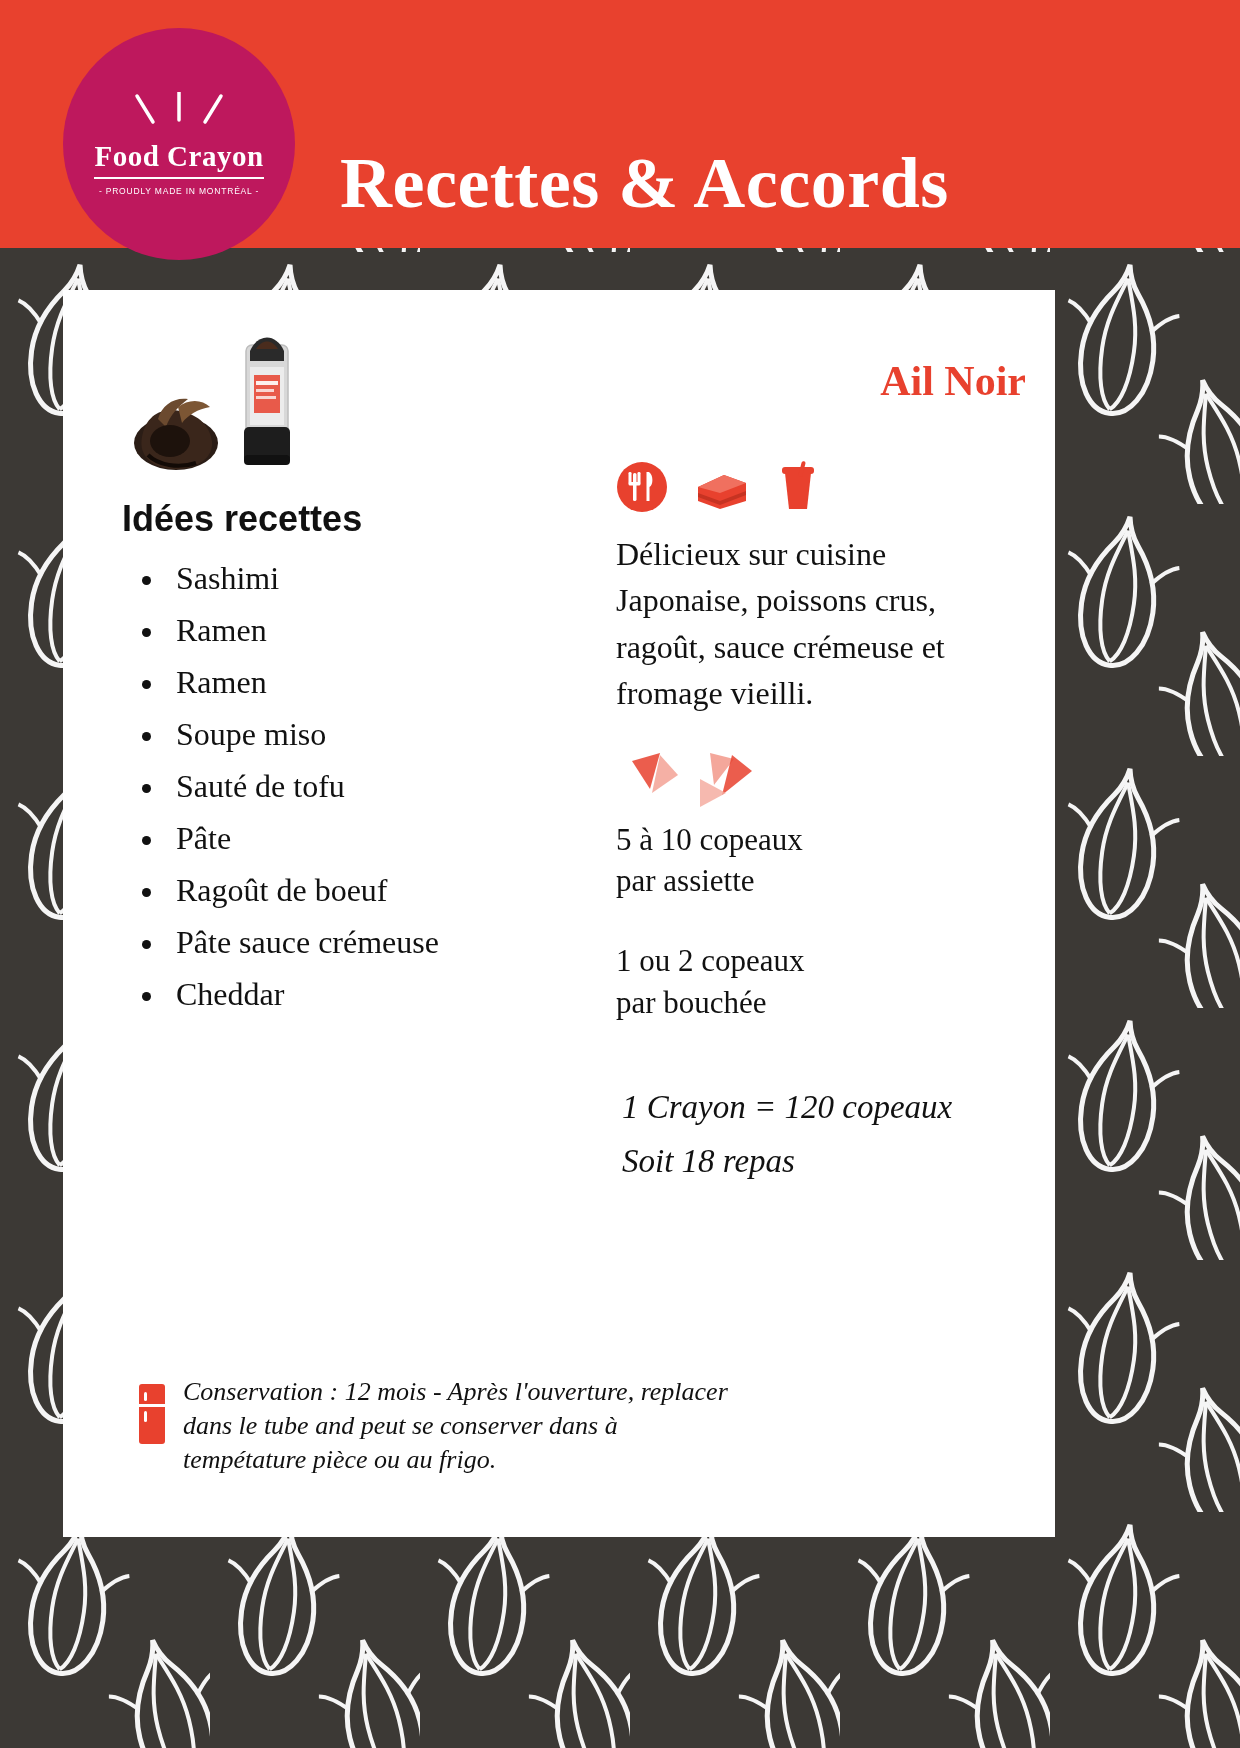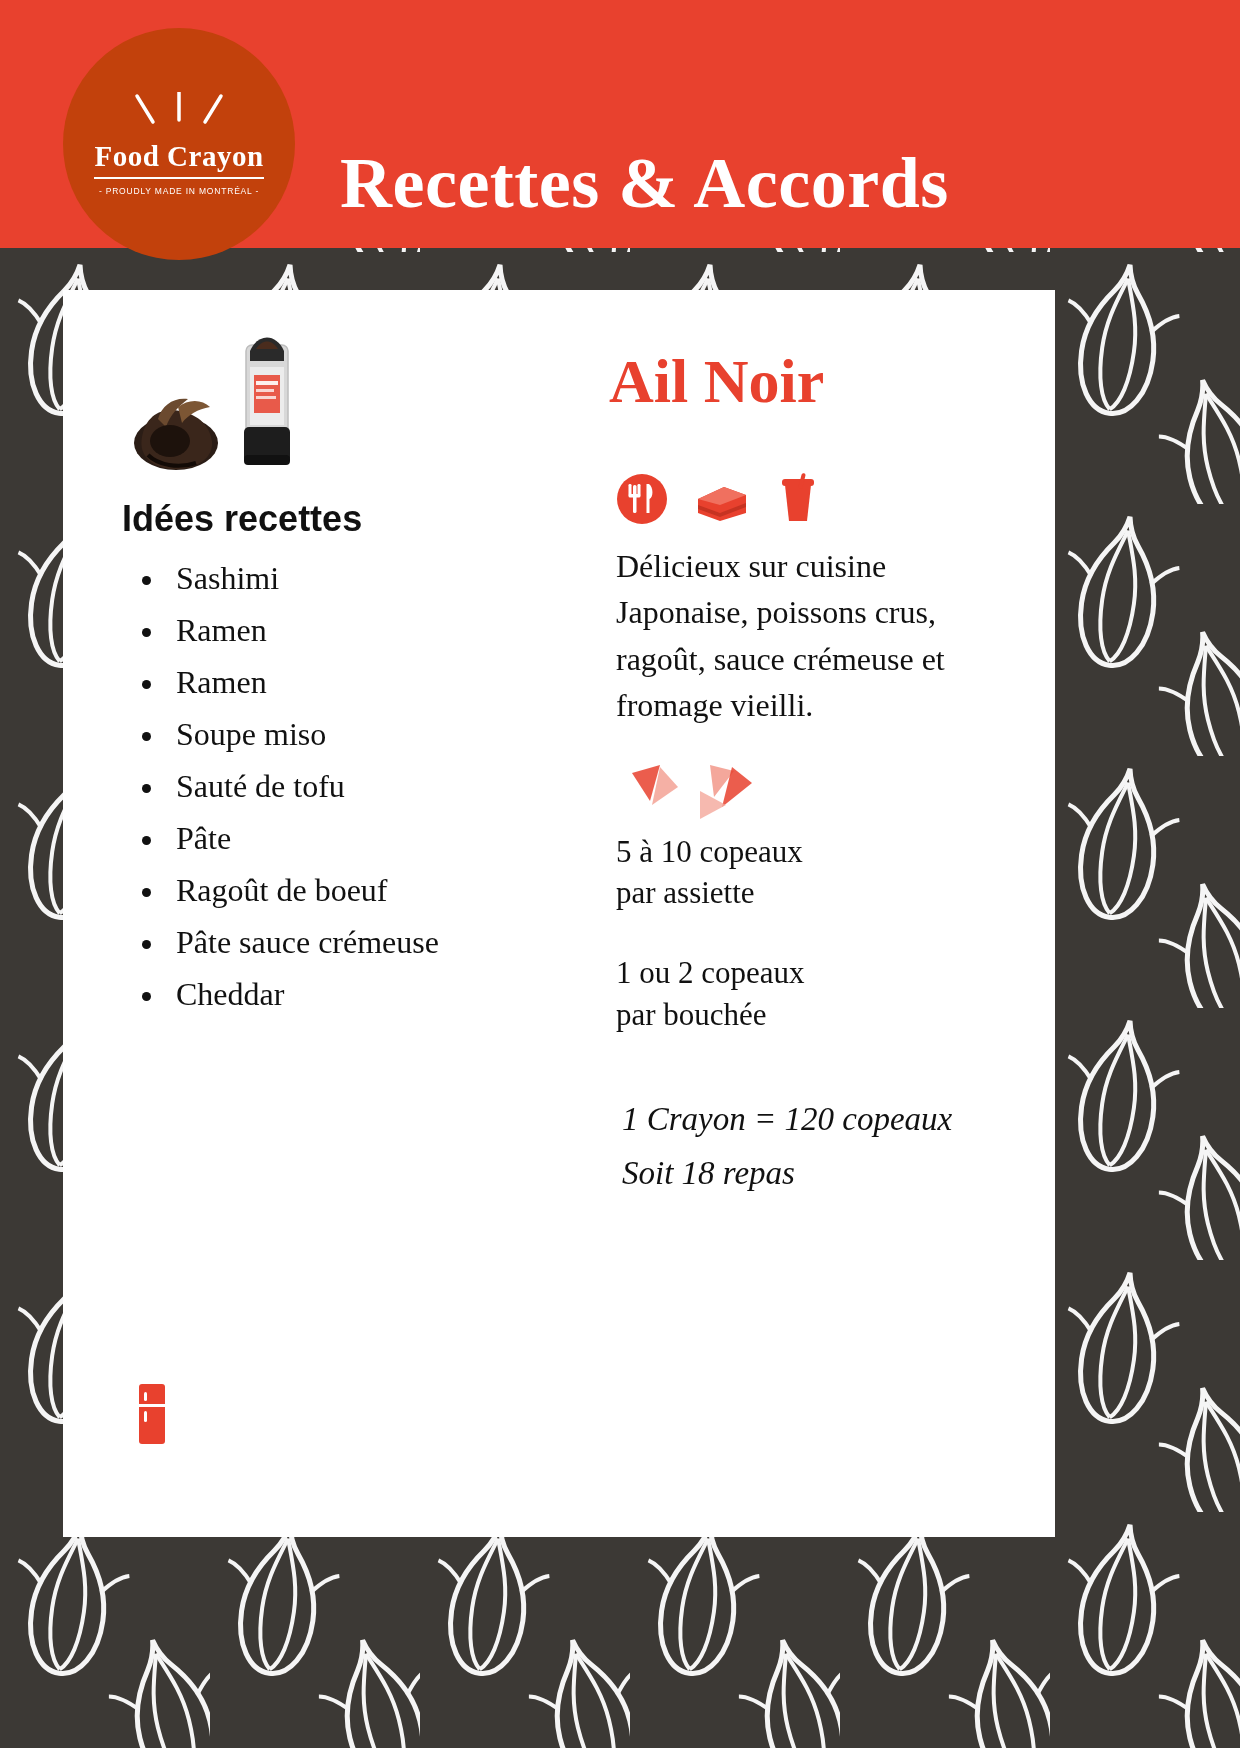--- a/index.html
+++ b/index.html
@@ -50,21 +50,21 @@
     letter-spacing: 0.5px;
   }
 
   
   .logo-badge {
     position: absolute;
     top: 28px;
     left: 63px;
     width: 232px;
     height: 232px;
-    background: #c2410c;
+    background: #be185d;
     border-radius: 50%;
     z-index: 5;
   }
   .logo-inner {
     position: absolute;
     top: 0; left: 0; right: 0; bottom: 0;
     display: flex;
     flex-direction: column;
     align-items: center;
     justify-content: center;
@@ -153,24 +153,24 @@
 
   
   .right-col {
     position: absolute;
     top: 55px;
     left: 545px;
     width: 440px;
   }
   .product-title {
     font-family: "Liberation Serif", serif;
-    font-size: 62px;
+    font-size: 42px;
     color: #e8412e;
-    text-align: left;
-    margin: 1px;
+    text-align: right;
+    margin: 12px;
     padding-right: 10px;
   }
   .icon-row {
     margin-top: 52px;
     margin-left: 8px;
     display: flex;
     align-items: flex-end;
     gap: 26px;
     height: 56px;
   }
@@ -360,14 +360,19 @@
       <div>Soit 18 repas</div>
     </div>
   </div>
 
   <svg class="fridge-icon" viewBox="0 0 34 64">
     <rect x="4" y="2" width="26" height="60" rx="3" fill="#e8412e"></rect>
     <rect x="4" y="22" width="26" height="3" fill="#ffffff"></rect>
     <rect x="9" y="10" width="3" height="9" rx="1.5" fill="#ffffff"></rect>
     <rect x="9" y="29" width="3" height="11" rx="1.5" fill="#ffffff"></rect>
   </svg>
+  <div class="conservation">
+    <div>Conservation : 12 mois  - Après l'ouverture, replacer</div>
+    <div>dans le tube and peut se conserver dans à</div>
+    <div>tempétature pièce ou au frigo.</div>
+  </div>
 
 </div>
 
 </body></html>

